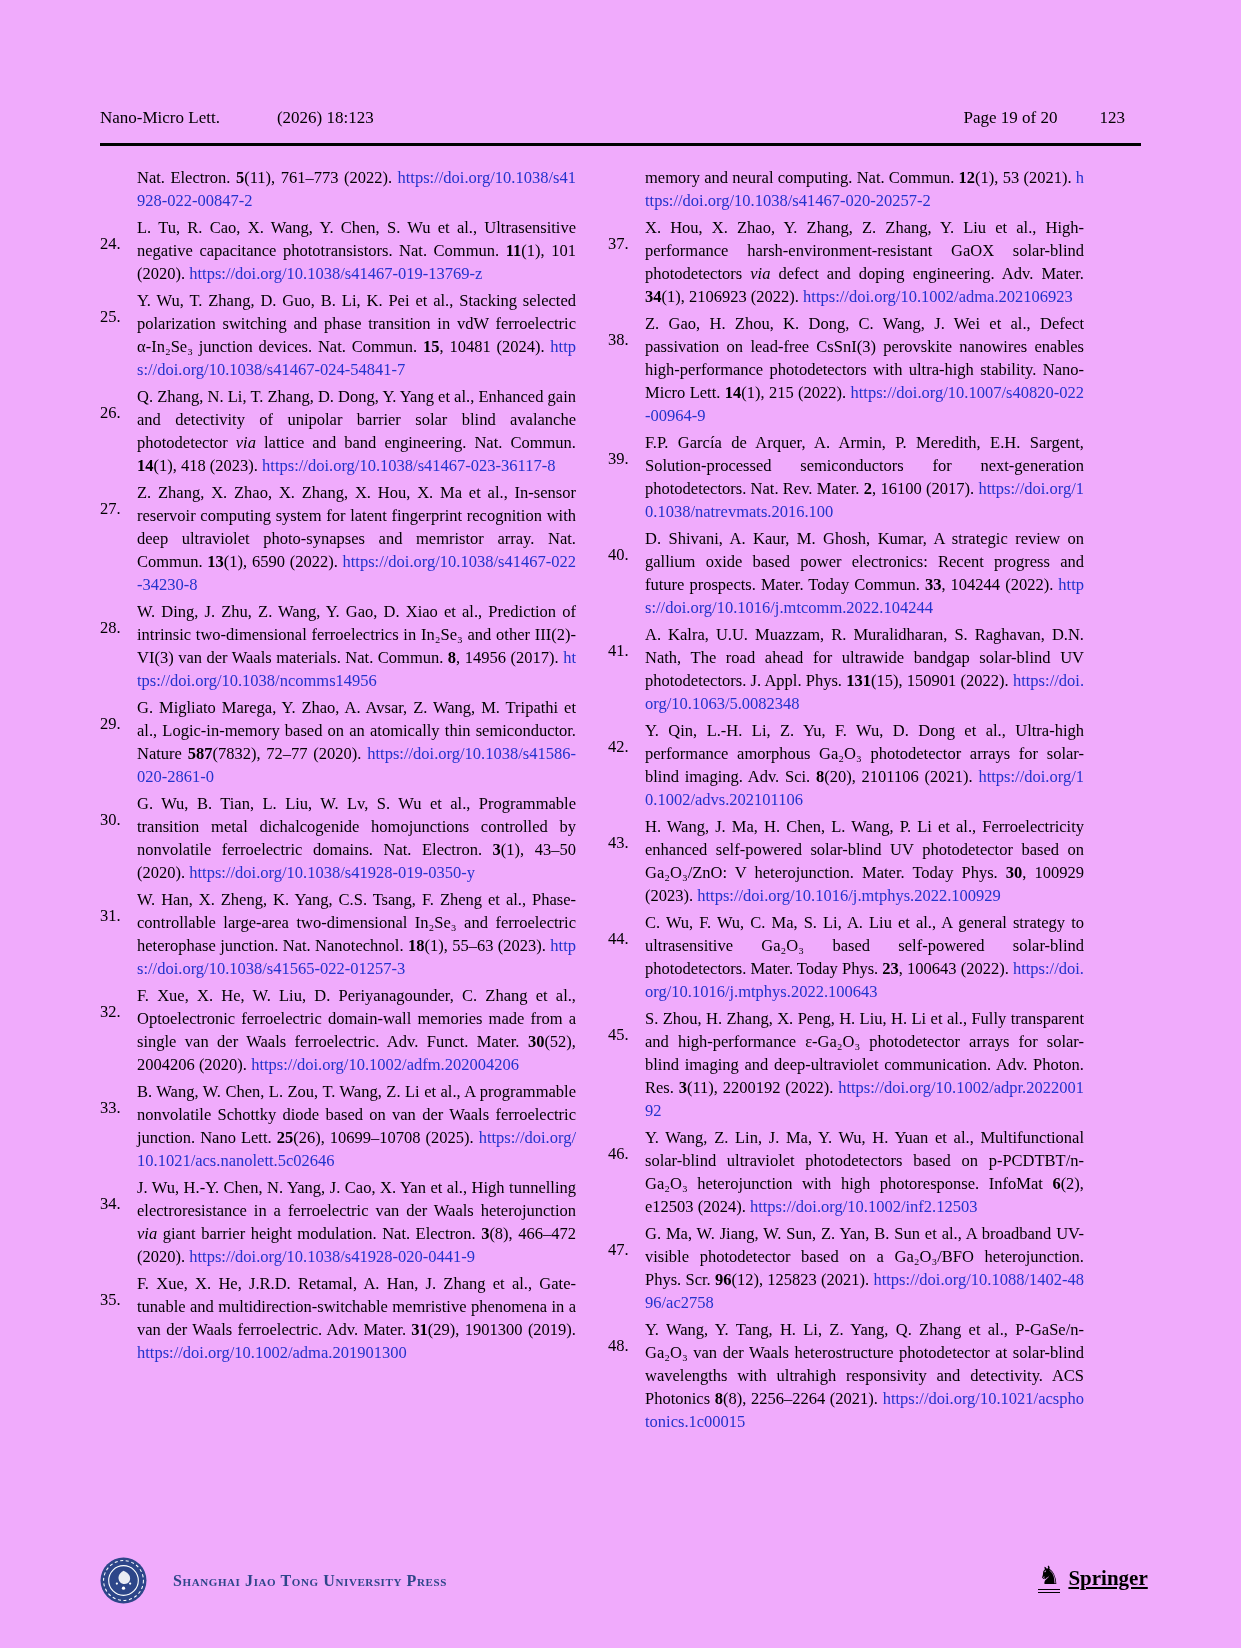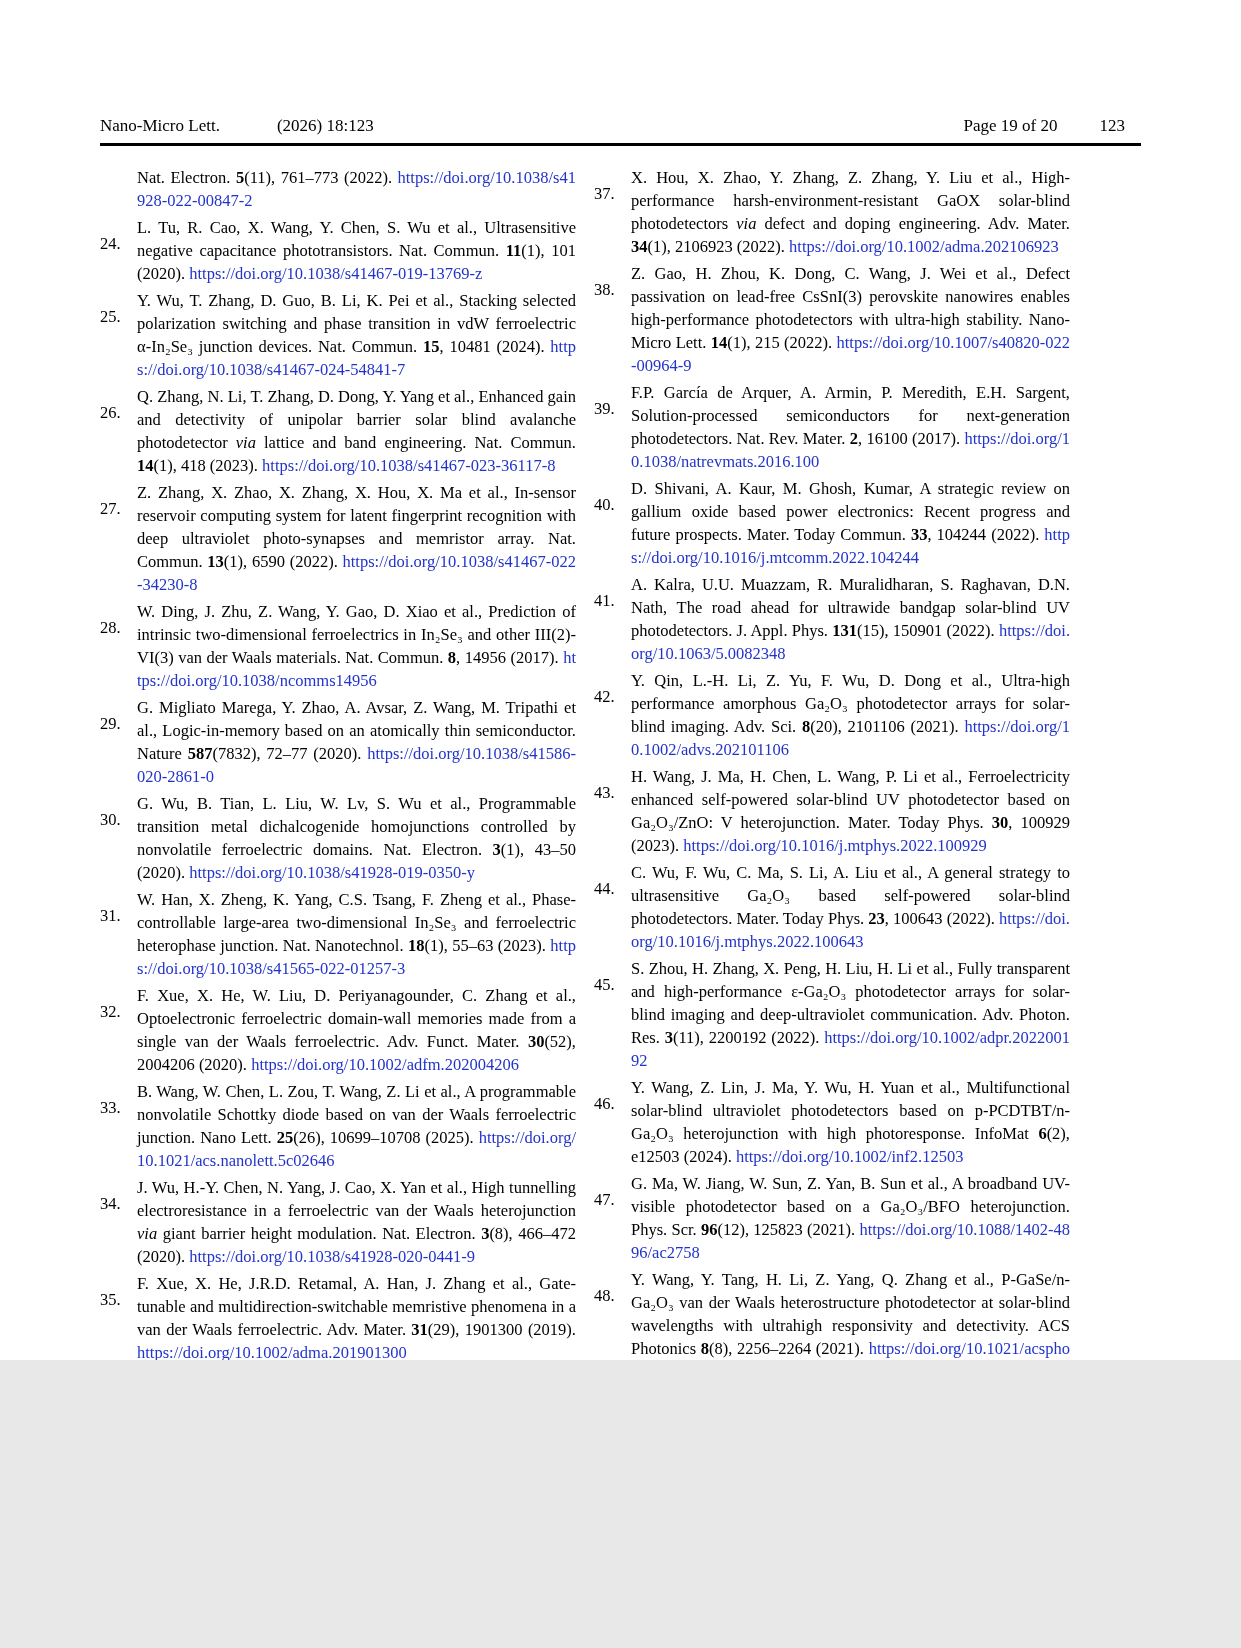--- a/index.html
+++ b/index.html
@@ -1,43 +1,43 @@
 <!DOCTYPE html>
 <html style="--link: #2233CC; --navy: #2D4689;"><head>
 <meta charset="utf-8">
 <style>
   html,body { margin:0; padding:0; background:#e8e8e8; }
   .page {
     position:relative;
-    width:1241px; height:1360px;
+    width:1241px; height:1648px;
     margin:0 auto;
-    background:#ffffff;
+    background:#f0abfc;
     font-family:"Liberation Serif","DejaVu Serif",serif;
     color:#000;
     overflow:hidden;
   }
   
   .header {
     position:absolute; top:108px; left:100px; width:1041px;
     display:flex; align-items:baseline;
     font-size:17px;
   }
   .header .journal { white-space:nowrap; }
-  .header .citation { margin-left:57px; white-space:nowrap;margin-top:8px; }
+  .header .citation { margin-left:57px; white-space:nowrap; }
   .header .spacer { flex:1; }
   .header .pageinfo { white-space:nowrap; }
   .header .artnum { margin-left:42px; margin-right:16px; white-space:nowrap; }
   .rule {
     position:absolute; top:143px; left:100px; width:1041px; height:3px;
     background:#000;
   }
   
   .cols {
     position:absolute; top:166px; left:100px; width:1041px;
-    display:flex; gap:18px;
+    display:flex; gap:32px;
   }
   .col { width:476px; }
   .ref {
     position:relative;
     padding-left:37px;
     margin-bottom:4px;
     font-size:16.5px;
     line-height:23px;
     text-align:justify;
   }
@@ -108,20 +108,21 @@
         <div class="ref"><span class="ref-num">28.</span><span class="n">W. Ding, J. Zhu, Z. Wang, Y. Gao, D. Xiao et al., Prediction of intrinsic two-dimensional ferroelectrics in In₂Se₃ and other III(2)-VI(3) van der Waals materials. Nat. Commun. </span><span class="b">8</span><span class="n">, 14956 (2017). </span><a class="doi" href="#">https://doi.org/10.1038/ncomms14956</a></div>
         <div class="ref"><span class="ref-num">29.</span><span class="n">G. Migliato Marega, Y. Zhao, A. Avsar, Z. Wang, M. Tripathi et al., Logic-in-memory based on an atomically thin semiconductor. Nature </span><span class="b">587</span><span class="n">(7832), 72–77 (2020). </span><a class="doi" href="#">https://doi.org/10.1038/s41586-020-2861-0</a></div>
         <div class="ref"><span class="ref-num">30.</span><span class="n">G. Wu, B. Tian, L. Liu, W. Lv, S. Wu et al., Programmable transition metal dichalcogenide homojunctions controlled by nonvolatile ferroelectric domains. Nat. Electron. </span><span class="b">3</span><span class="n">(1), 43–50 (2020). </span><a class="doi" href="#">https://doi.org/10.1038/s41928-019-0350-y</a></div>
         <div class="ref"><span class="ref-num">31.</span><span class="n">W. Han, X. Zheng, K. Yang, C.S. Tsang, F. Zheng et al., Phase-controllable large-area two-dimensional In₂Se₃ and ferroelectric heterophase junction. Nat. Nanotechnol. </span><span class="b">18</span><span class="n">(1), 55–63 (2023). </span><a class="doi" href="#">https://doi.org/10.1038/s41565-022-01257-3</a></div>
         <div class="ref"><span class="ref-num">32.</span><span class="n">F. Xue, X. He, W. Liu, D. Periyanagounder, C. Zhang et al., Optoelectronic ferroelectric domain-wall memories made from a single van der Waals ferroelectric. Adv. Funct. Mater. </span><span class="b">30</span><span class="n">(52), 2004206 (2020). </span><a class="doi" href="#">https://doi.org/10.1002/adfm.202004206</a></div>
         <div class="ref"><span class="ref-num">33.</span><span class="n">B. Wang, W. Chen, L. Zou, T. Wang, Z. Li et al., A programmable nonvolatile Schottky diode based on van der Waals ferroelectric junction. Nano Lett. </span><span class="b">25</span><span class="n">(26), 10699–10708 (2025). </span><a class="doi" href="#">https://doi.org/10.1021/acs.nanolett.5c02646</a></div>
         <div class="ref"><span class="ref-num">34.</span><span class="n">J. Wu, H.-Y. Chen, N. Yang, J. Cao, X. Yan et al., High tunnelling electroresistance in a ferroelectric van der Waals heterojunction </span><span class="i">via</span><span class="n"> giant barrier height modulation. Nat. Electron. </span><span class="b">3</span><span class="n">(8), 466–472 (2020). </span><a class="doi" href="#">https://doi.org/10.1038/s41928-020-0441-9</a></div>
         <div class="ref"><span class="ref-num">35.</span><span class="n">F. Xue, X. He, J.R.D. Retamal, A. Han, J. Zhang et al., Gate-tunable and multidirection-switchable memristive phenomena in a van der Waals ferroelectric. Adv. Mater. </span><span class="b">31</span><span class="n">(29), 1901300 (2019). </span><a class="doi" href="#">https://doi.org/10.1002/adma.201901300</a></div>
       </div>
     <div class="col" id="right-col">
+        <div class="ref"><span class="ref-num"></span><span class="n">memory and neural computing. Nat. Commun. </span><span class="b">12</span><span class="n">(1), 53 (2021). </span><a class="doi" href="#">https://doi.org/10.1038/s41467-020-20257-2</a></div>
         <div class="ref"><span class="ref-num">37.</span><span class="n">X. Hou, X. Zhao, Y. Zhang, Z. Zhang, Y. Liu et al., High-performance harsh-environment-resistant GaOX solar-blind photodetectors </span><span class="i">via</span><span class="n"> defect and doping engineering. Adv. Mater. </span><span class="b">34</span><span class="n">(1), 2106923 (2022). </span><a class="doi" href="#">https://doi.org/10.1002/adma.202106923</a></div>
         <div class="ref"><span class="ref-num">38.</span><span class="n">Z. Gao, H. Zhou, K. Dong, C. Wang, J. Wei et al., Defect passivation on lead-free CsSnI(3) perovskite nanowires enables high-performance photodetectors with ultra-high stability. Nano-Micro Lett. </span><span class="b">14</span><span class="n">(1), 215 (2022). </span><a class="doi" href="#">https://doi.org/10.1007/s40820-022-00964-9</a></div>
         <div class="ref"><span class="ref-num">39.</span><span class="n">F.P. García de Arquer, A. Armin, P. Meredith, E.H. Sargent, Solution-processed semiconductors for next-generation photodetectors. Nat. Rev. Mater. </span><span class="b">2</span><span class="n">, 16100 (2017). </span><a class="doi" href="#">https://doi.org/10.1038/natrevmats.2016.100</a></div>
         <div class="ref"><span class="ref-num">40.</span><span class="n">D. Shivani, A. Kaur, M. Ghosh, Kumar, A strategic review on gallium oxide based power electronics: Recent progress and future prospects. Mater. Today Commun. </span><span class="b">33</span><span class="n">, 104244 (2022). </span><a class="doi" href="#">https://doi.org/10.1016/j.mtcomm.2022.104244</a></div>
         <div class="ref"><span class="ref-num">41.</span><span class="n">A. Kalra, U.U. Muazzam, R. Muralidharan, S. Raghavan, D.N. Nath, The road ahead for ultrawide bandgap solar-blind UV photodetectors. J. Appl. Phys. </span><span class="b">131</span><span class="n">(15), 150901 (2022). </span><a class="doi" href="#">https://doi.org/10.1063/5.0082348</a></div>
         <div class="ref"><span class="ref-num">42.</span><span class="n">Y. Qin, L.-H. Li, Z. Yu, F. Wu, D. Dong et al., Ultra-high performance amorphous Ga₂O₃ photodetector arrays for solar-blind imaging. Adv. Sci. </span><span class="b">8</span><span class="n">(20), 2101106 (2021). </span><a class="doi" href="#">https://doi.org/10.1002/advs.202101106</a></div>
         <div class="ref"><span class="ref-num">43.</span><span class="n">H. Wang, J. Ma, H. Chen, L. Wang, P. Li et al., Ferroelectricity enhanced self-powered solar-blind UV photodetector based on Ga₂O₃/ZnO: V heterojunction. Mater. Today Phys. </span><span class="b">30</span><span class="n">, 100929 (2023). </span><a class="doi" href="#">https://doi.org/10.1016/j.mtphys.2022.100929</a></div>
         <div class="ref"><span class="ref-num">44.</span><span class="n">C. Wu, F. Wu, C. Ma, S. Li, A. Liu et al., A general strategy to ultrasensitive Ga₂O₃ based self-powered solar-blind photodetectors. Mater. Today Phys. </span><span class="b">23</span><span class="n">, 100643 (2022). </span><a class="doi" href="#">https://doi.org/10.1016/j.mtphys.2022.100643</a></div>
         <div class="ref"><span class="ref-num">45.</span><span class="n">S. Zhou, H. Zhang, X. Peng, H. Liu, H. Li et al., Fully transparent and high-performance ε-Ga₂O₃ photodetector arrays for solar-blind imaging and deep-ultraviolet communication. Adv. Photon. Res. </span><span class="b">3</span><span class="n">(11), 2200192 (2022). </span><a class="doi" href="#">https://doi.org/10.1002/adpr.202200192</a></div>
         <div class="ref"><span class="ref-num">46.</span><span class="n">Y. Wang, Z. Lin, J. Ma, Y. Wu, H. Yuan et al., Multifunctional solar-blind ultraviolet photodetectors based on p-PCDTBT/n-Ga₂O₃ heterojunction with high photoresponse. InfoMat </span><span class="b">6</span><span class="n">(2), e12503 (2024). </span><a class="doi" href="#">https://doi.org/10.1002/inf2.12503</a></div>

